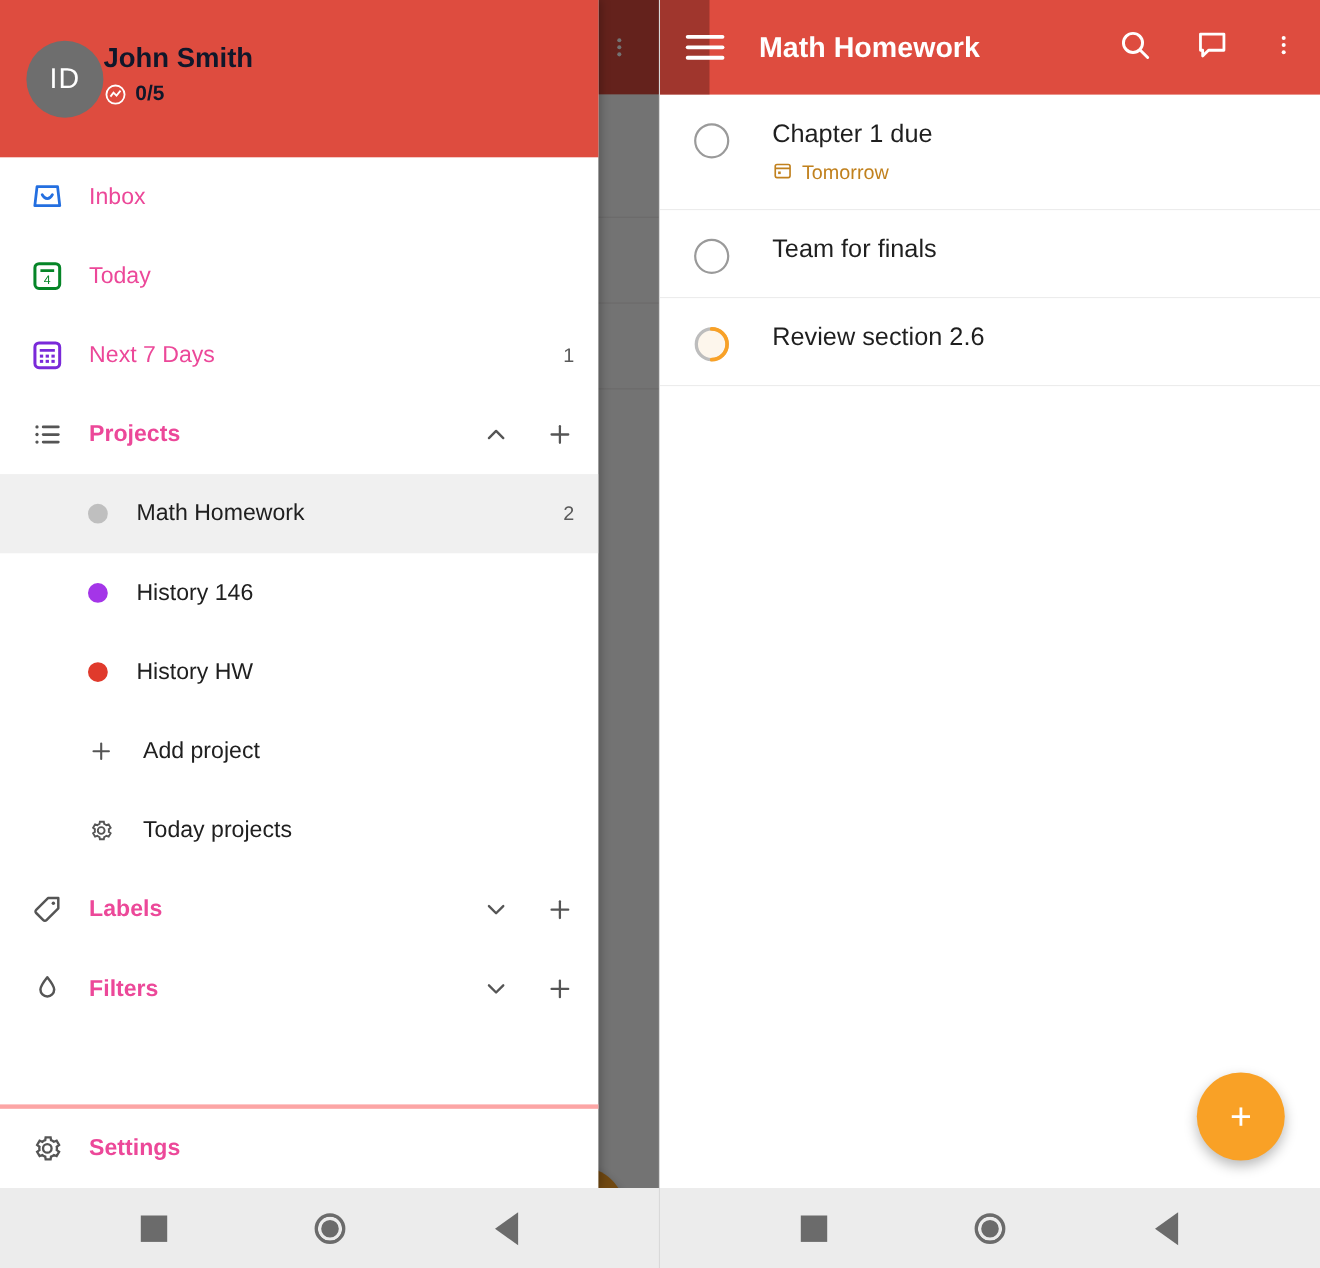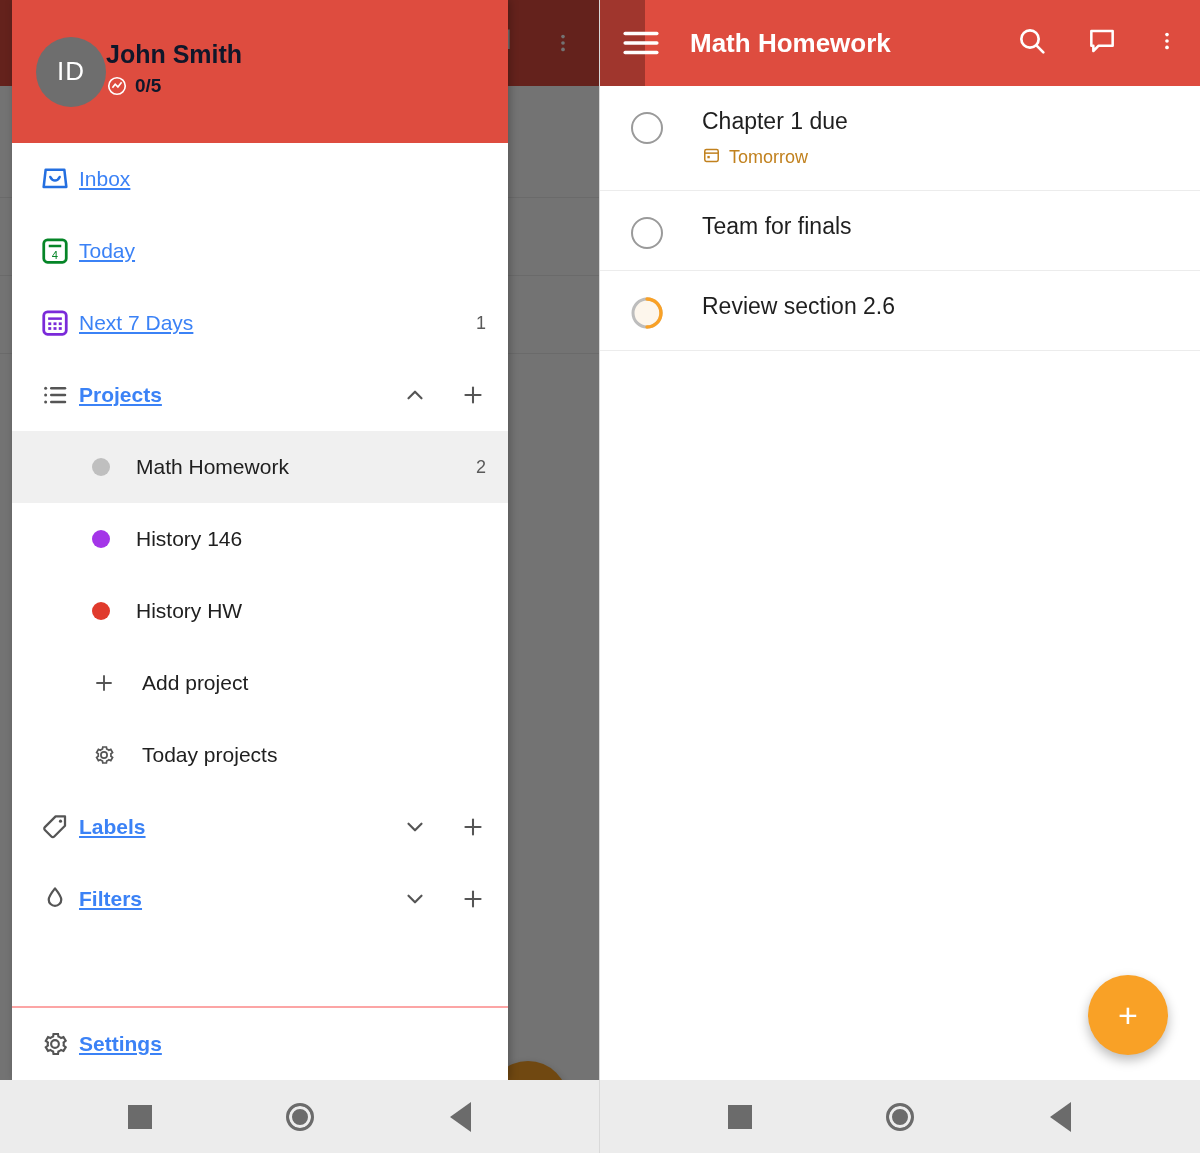--- a/index.html
+++ b/index.html
@@ -44,21 +44,21 @@
     transform: translate(-50%,-50%); color: #fff; font-size: 34px;
     line-height: 1; font-weight: 300;
   }
   
   .scrim {
     position: absolute; left: 0; top: 0; width: 600px; height: 1080px;
     background: rgba(0,0,0,.55);
   }
   
   .drawer {
-    position: absolute; left: 12px; top: 0; width: 496px; height: 1080px;
+    position: absolute; left: 0; top: 0; width: 544px; height: 1080px;
     background: #ffffff; box-shadow: 2px 0 8px rgba(0,0,0,.25);
     display: flex; flex-direction: column;
   }
   .drawer-header {
     position: relative; height: 143px; background: #de4c3f;
     display: flex; align-items: center; padding-left: 24px; flex: none;
   }
   .avatar {
     width: 70px; height: 70px; border-radius: 50%;
     background: #6e6e6e; color: #ffffff;
@@ -77,41 +77,41 @@
   .nav-item {
     position: relative; display: flex; align-items: center;
     height: 72px; padding-left: 26px; padding-right: 22px;
     cursor: default;
   }
   .nav-icon {
     width: 34px; height: 34px; flex: none;
     display: flex; align-items: center; justify-content: center;
   }
   .nav-label {
-    margin-left: 7px; font-size: 21px; color: #3b82f6; flex: 1; text-decoration: underline;
+    margin-left: 21px; font-size: 21px; color: #ec4899; flex: 1;
   }
   .nav-label.bold { font-weight: bold; }
   .nav-count { font-size: 18px; color: #5a5a5a; margin-left: auto; }
   .nav-trailing { display: flex; align-items: center; gap: 32px; margin-left: auto; }
   .chev { width: 26px; height: 26px; display:flex; align-items:center; justify-content:center; }
   .plus-btn { width: 26px; height: 26px; display:flex; align-items:center; justify-content:center; }
 
   
   .proj-item {
     position: relative; display: flex; align-items: center;
     height: 72px; padding-left: 80px; padding-right: 22px;
   }
   .proj-item.selected { background: #f0f0f0; }
   .dot { width: 18px; height: 18px; border-radius: 50%; flex: none; }
   .proj-label { margin-left: 26px; font-size: 21px; color: #202020; }
   .proj-count { margin-left: auto; font-size: 18px; color: #5a5a5a; }
   .proj-icon { width: 24px; height: 24px; flex:none; display:flex; align-items:center; justify-content:center;}
 
   .drawer-footer {
-    flex: none; border-top: 2px solid #fca5a5;
+    flex: none; border-top: 4px solid #fca5a5;
   }
 
   
   .screen-right {
     position: absolute; left: 600px; top: 0; width: 600px; height: 1153px;
     background: #ffffff; overflow: hidden;
   }
   .appbar {
     position: relative; height: 86px; background: #de4c3f;
     display: flex; align-items: center; padding: 0 22px;

